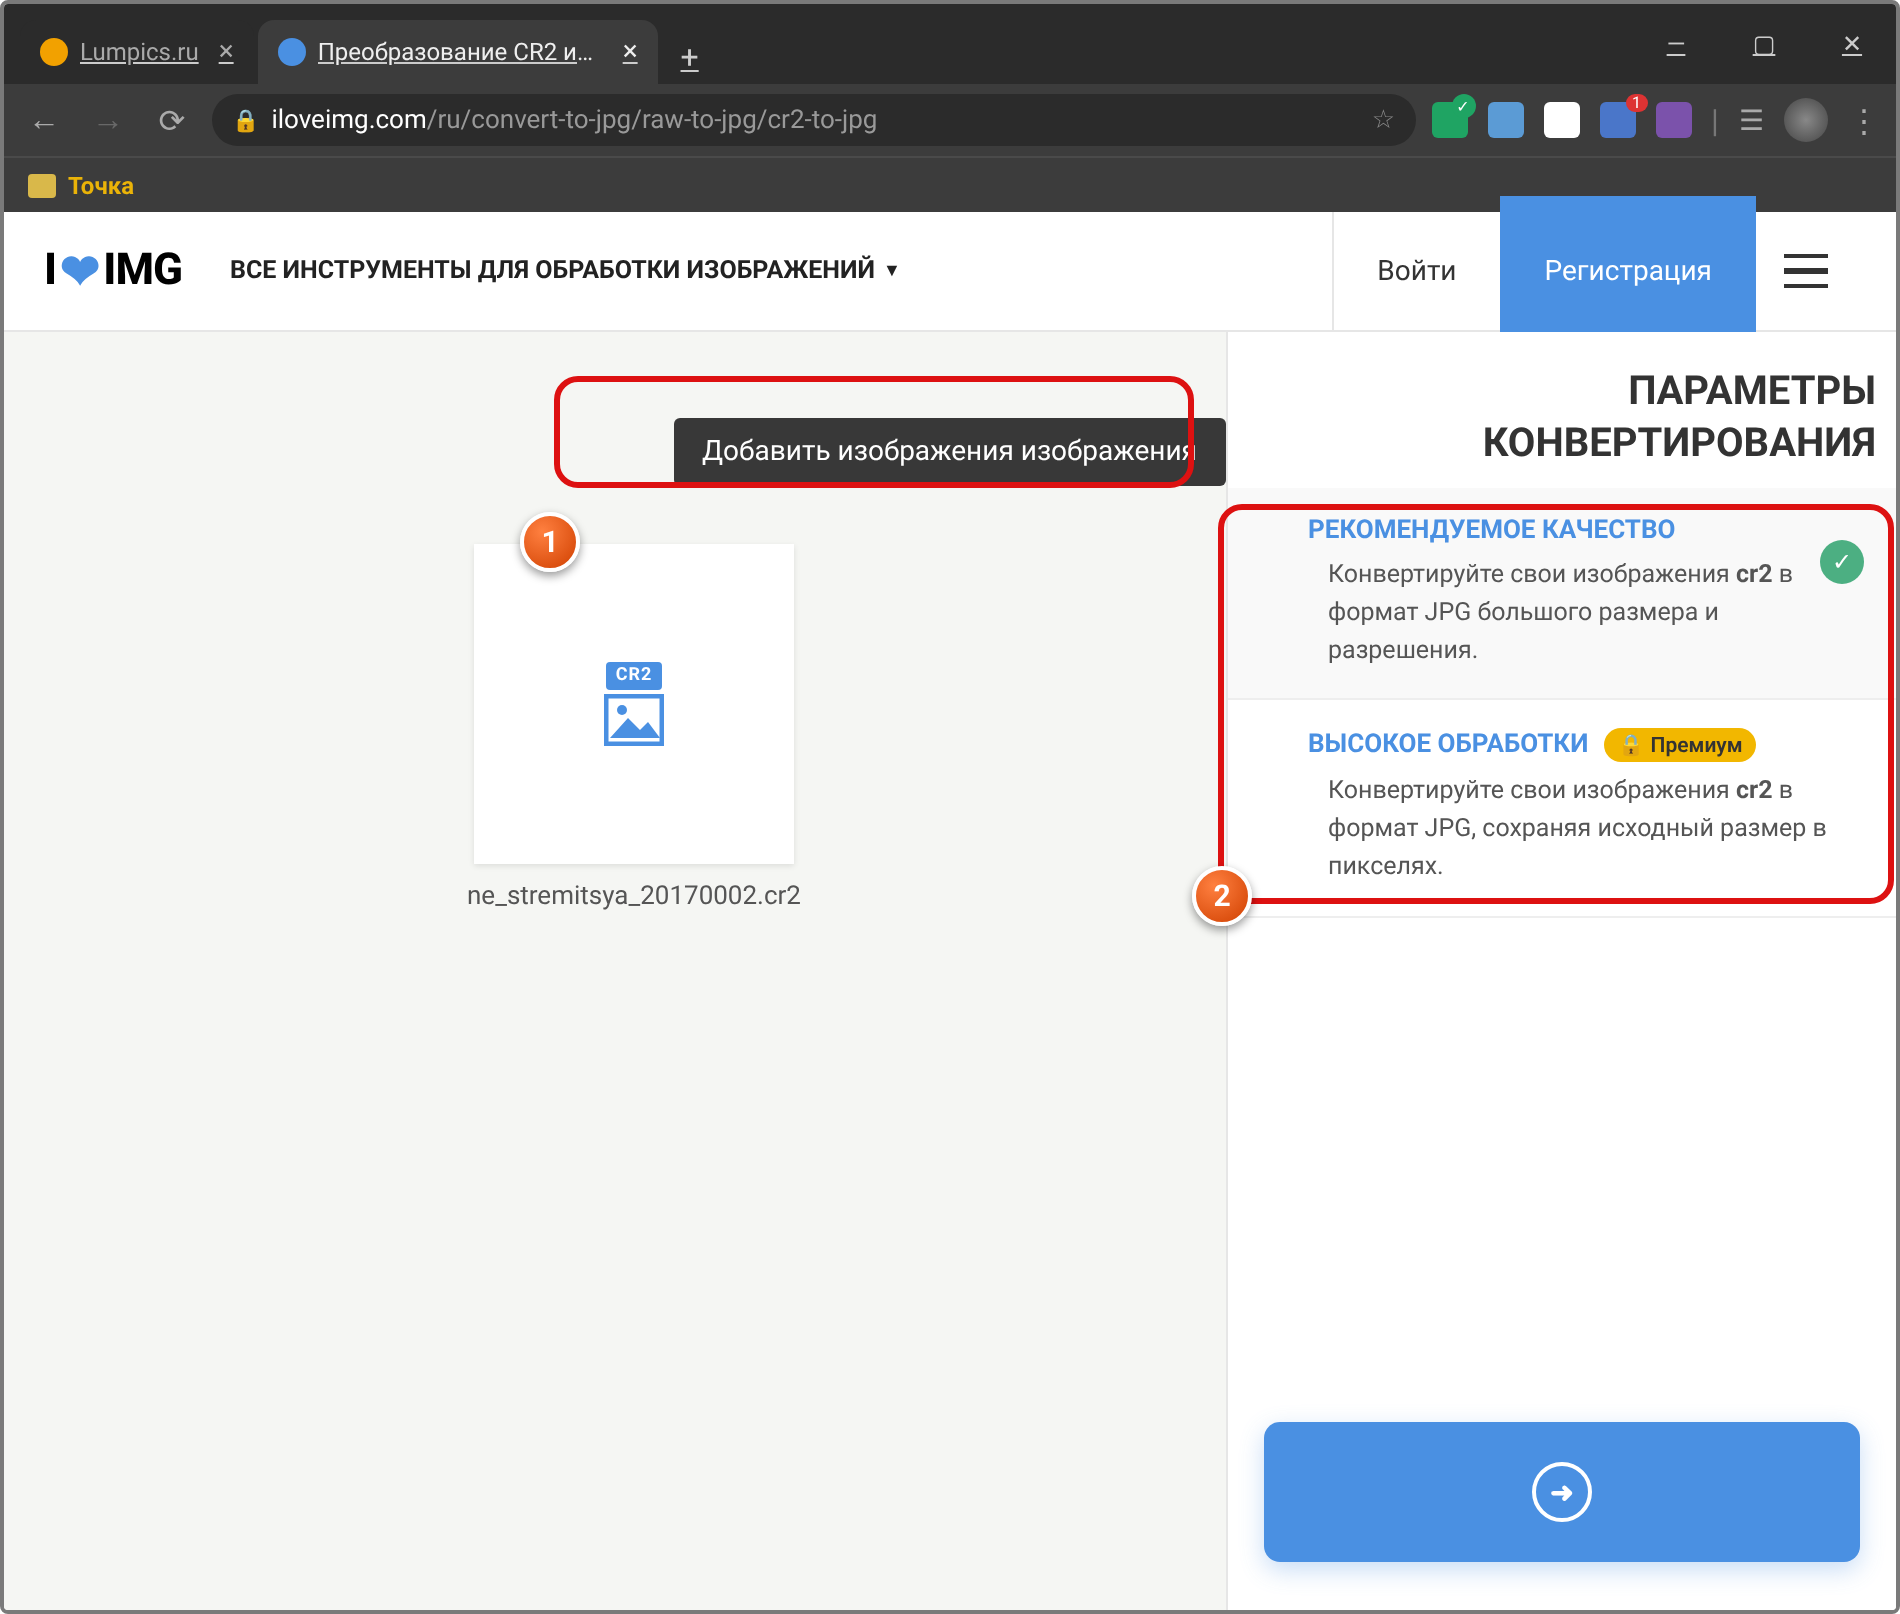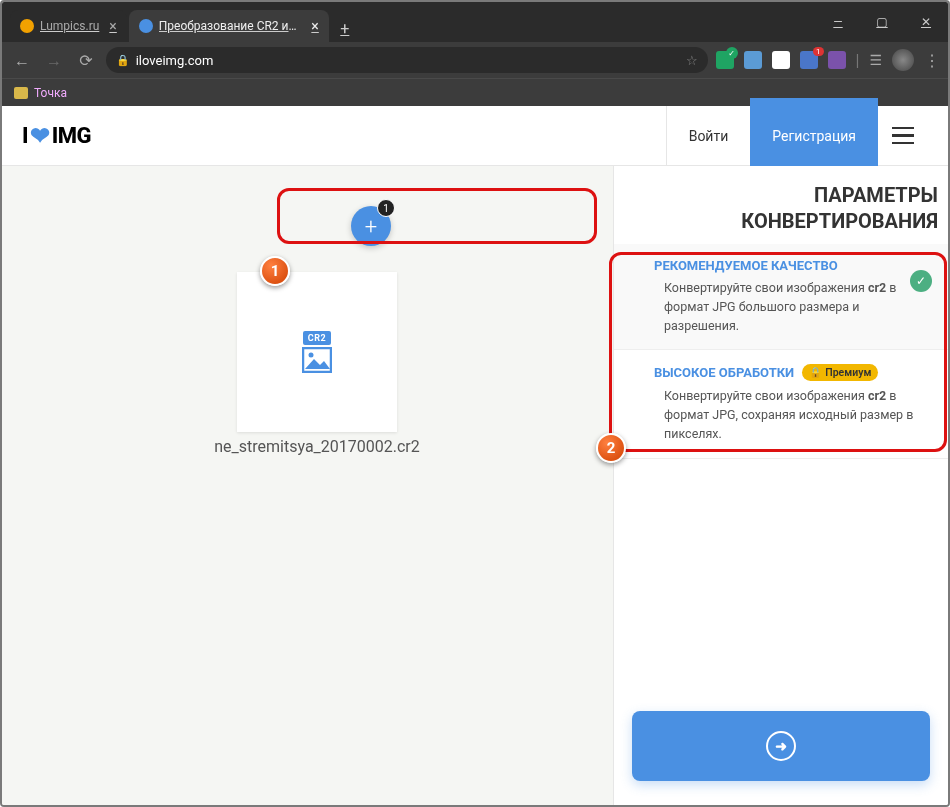--- a/index.html
+++ b/index.html
@@ -19,21 +19,21 @@
 .addrbar { height: 36px; background: #3c3c3c; display: flex; align-items: center; padding: 0 8px; gap: 8px; }
 .nav-btn { width: 24px; height: 24px; display: flex; align-items: center; justify-content: center; color: #aaa; cursor: pointer; }
 .addr-field { flex: 1; height: 26px; background: #2b2b2b; border-radius: 13px; display: flex; align-items: center; padding: 0 10px; color: #ccc; font-size: 13px; }
 .addr-field .lock { margin-right: 6px; font-size: 11px; }
 .addr-field .domain { color: #fff; }
 .addr-field .path { color: #999; }
 .ext-icons { display: flex; gap: 10px; align-items: center; }
 .ext-icon { width: 18px; height: 18px; border-radius: 3px; }
 .avatar-icon { width: 22px; height: 22px; border-radius: 50%; background: radial-gradient(circle, #888, #444); }
 
-.bookbar { height: 28px; background: #3c3c3c; border-top: 1px solid #4a4a4a; display: flex; align-items: center; padding: 0 12px; gap: 6px; color: #f0abfc; font-size: 12px; }
+.bookbar { height: 28px; background: #3c3c3c; border-top: 1px solid #4a4a4a; display: flex; align-items: center; padding: 0 12px; gap: 6px; color: #eab308; font-size: 12px; font-weight: bold; }
 .folder-icon { width: 14px; height: 12px; background: #d9b84a; border-radius: 2px; }
 
 
 .site-header { height: 60px; border-bottom: 1px solid #e6e6e6; display: flex; align-items: center; padding: 0 20px; }
 .logo { font-size: 22px; font-weight: 800; display: flex; align-items: center; letter-spacing: -0.5px; }
 .logo .heart { color: #4a90e2; margin: 0 2px; font-size: 24px; }
 .tools-link { margin-left: 24px; font-size: 12.5px; font-weight: 700; color: #222; display: flex; align-items: center; cursor: pointer; }
 .tools-link .caret { font-size: 9px; margin-left: 4px; }
 .header-right { margin-left: auto; display: flex; align-items: center; }
 .login-btn { padding: 0 22px; height: 60px; display: flex; align-items: center; font-size: 14px; color: #333; border-left: 1px solid #e6e6e6; cursor: pointer; }
@@ -52,21 +52,21 @@
 .fab { width: 40px; height: 40px; border-radius: 50%; background: #4a90e2; display: flex; align-items: center; justify-content: center; margin-left: 14px; position: relative; cursor: pointer; box-shadow: 0 2px 6px rgba(0,0,0,0.2); }
 .fab-plus { color: #fff; font-size: 22px; font-weight: 300; }
 .fab-badge { position: absolute; top: -7px; right: -4px; width: 18px; height: 18px; border-radius: 50%; background: #222; color: #fff; font-size: 10px; display: flex; align-items: center; justify-content: center; border: 1.5px solid #fff; }
 
 
 .file-card { position: absolute; top: 106px; left: 235px; width: 160px; height: 160px; background: #fff; display: flex; flex-direction: column; align-items: center; justify-content: center; gap: 8px; box-shadow: 0 1px 3px rgba(0,0,0,0.1); }
 .file-icon-wrap { display: flex; flex-direction: column; align-items: center; }
 .file-badge { background: #4a90e2; color: #fff; font-size: 9px; font-weight: 700; padding: 2px 5px; border-radius: 2px; letter-spacing: 0.5px; }
 .file-image-icon { width: 30px; height: 26px; margin-top: 2px; }
 .file-image-icon svg { width: 100%; height: 100%; }
-.file-name { position: absolute; bottom: -24px; font-size: 16px; color: #555; white-space: nowrap; }
+.file-name { position: absolute; bottom: -24px; font-size: 13px; color: #555; white-space: nowrap; }
 
 
 .sidebar-title { text-align: right; font-size: 20px; font-weight: 700; padding: 16px 10px 10px; line-height: 1.3; color: #333; }
 .option { padding: 14px 18px; border-bottom: 1px solid #eee; position: relative; cursor: pointer; }
 .option.selected { background: #f9f9f9; }
 .option-title { font-size: 13px; font-weight: 700; color: #4a90e2; margin-bottom: 6px; display: flex; align-items: center; gap: 8px; padding-left: 22px; }
 .premium-badge { background: #f2b700; color: #333; font-size: 10.5px; font-weight: 600; padding: 2px 7px; border-radius: 9px; display: inline-flex; align-items: center; gap: 3px; }
 .option-desc { font-size: 12.5px; color: #555; line-height: 1.5; margin-left: 32px; }
 .option-desc b { font-weight: 700; }
 .check { position: absolute; right: 16px; top: 26px; width: 22px; height: 22px; border-radius: 50%; background: #4caf82; display: flex; align-items: center; justify-content: center; color: #fff; font-size: 12px; }
@@ -106,20 +106,21 @@
   </div>
 </div>
 
 <div class="addrbar">
   <div class="nav-btn">←</div>
   <div class="nav-btn" style="opacity:.4;">→</div>
   <div class="nav-btn">⟳</div>
   <div class="addr-field">
     <span class="lock">🔒</span>
     <span class="domain">iloveimg.com</span>
+      <span class="path">/ru/convert-to-jpg/raw-to-jpg/cr2-to-jpg</span>
     <span style="margin-left:auto;color:#888;">☆</span>
   </div>
   <div class="ext-icons">
     <div class="ext-icon" style="background:#1fa463;position:relative;">
         <span style="position:absolute;top:-4px;right:-4px;background:#1fa463;color:#fff;font-size:8px;border-radius:50%;width:12px;height:12px;display:flex;align-items:center;justify-content:center;">✓</span>
       </div>
     <div class="ext-icon" style="background:#5b9bd5;"></div>
     <div class="ext-icon" style="background:#fff;"></div>
     <div class="ext-icon" style="background:#4a76c9;position:relative;">
         <span style="position:absolute;top:-4px;right:-6px;background:#d33;color:#fff;font-size:8px;border-radius:6px;padding:0 3px;">1</span>
@@ -136,39 +137,46 @@
   <span class="folder-icon"></span>
   <span>Точка</span>
 </div>
 
 <div class="site-header">
   <div class="logo">
     <span>I</span>
     <span class="heart">❤</span>
     <span>IMG</span>
   </div>
+  <div class="tools-link">
+    <span>ВСЕ ИНСТРУМЕНТЫ ДЛЯ ОБРАБОТКИ ИЗОБРАЖЕНИЙ</span>
+    <span class="caret">▼</span>
+  </div>
   <div class="header-right">
     <div class="login-btn">
       <span>Войти</span>
     </div>
     <div class="signup-btn">
       <span>Регистрация</span>
     </div>
     <div class="hamburger">
       <span></span>
         <span></span>
         <span></span>
     </div>
   </div>
 </div>
 
 <div class="main">
   <div class="canvas">
 
     <div class="add-wrap">
+      <div class="tooltip">
+        <span>Добавить изображения изображения</span>
+      </div>
       <div class="fab">
         <span class="fab-plus">+</span>
         <span class="fab-badge">1</span>
       </div>
     </div>
 
     <div class="file-card">
       <div class="file-icon-wrap">
         <span class="file-badge">CR2</span>
         <div class="file-image-icon">

